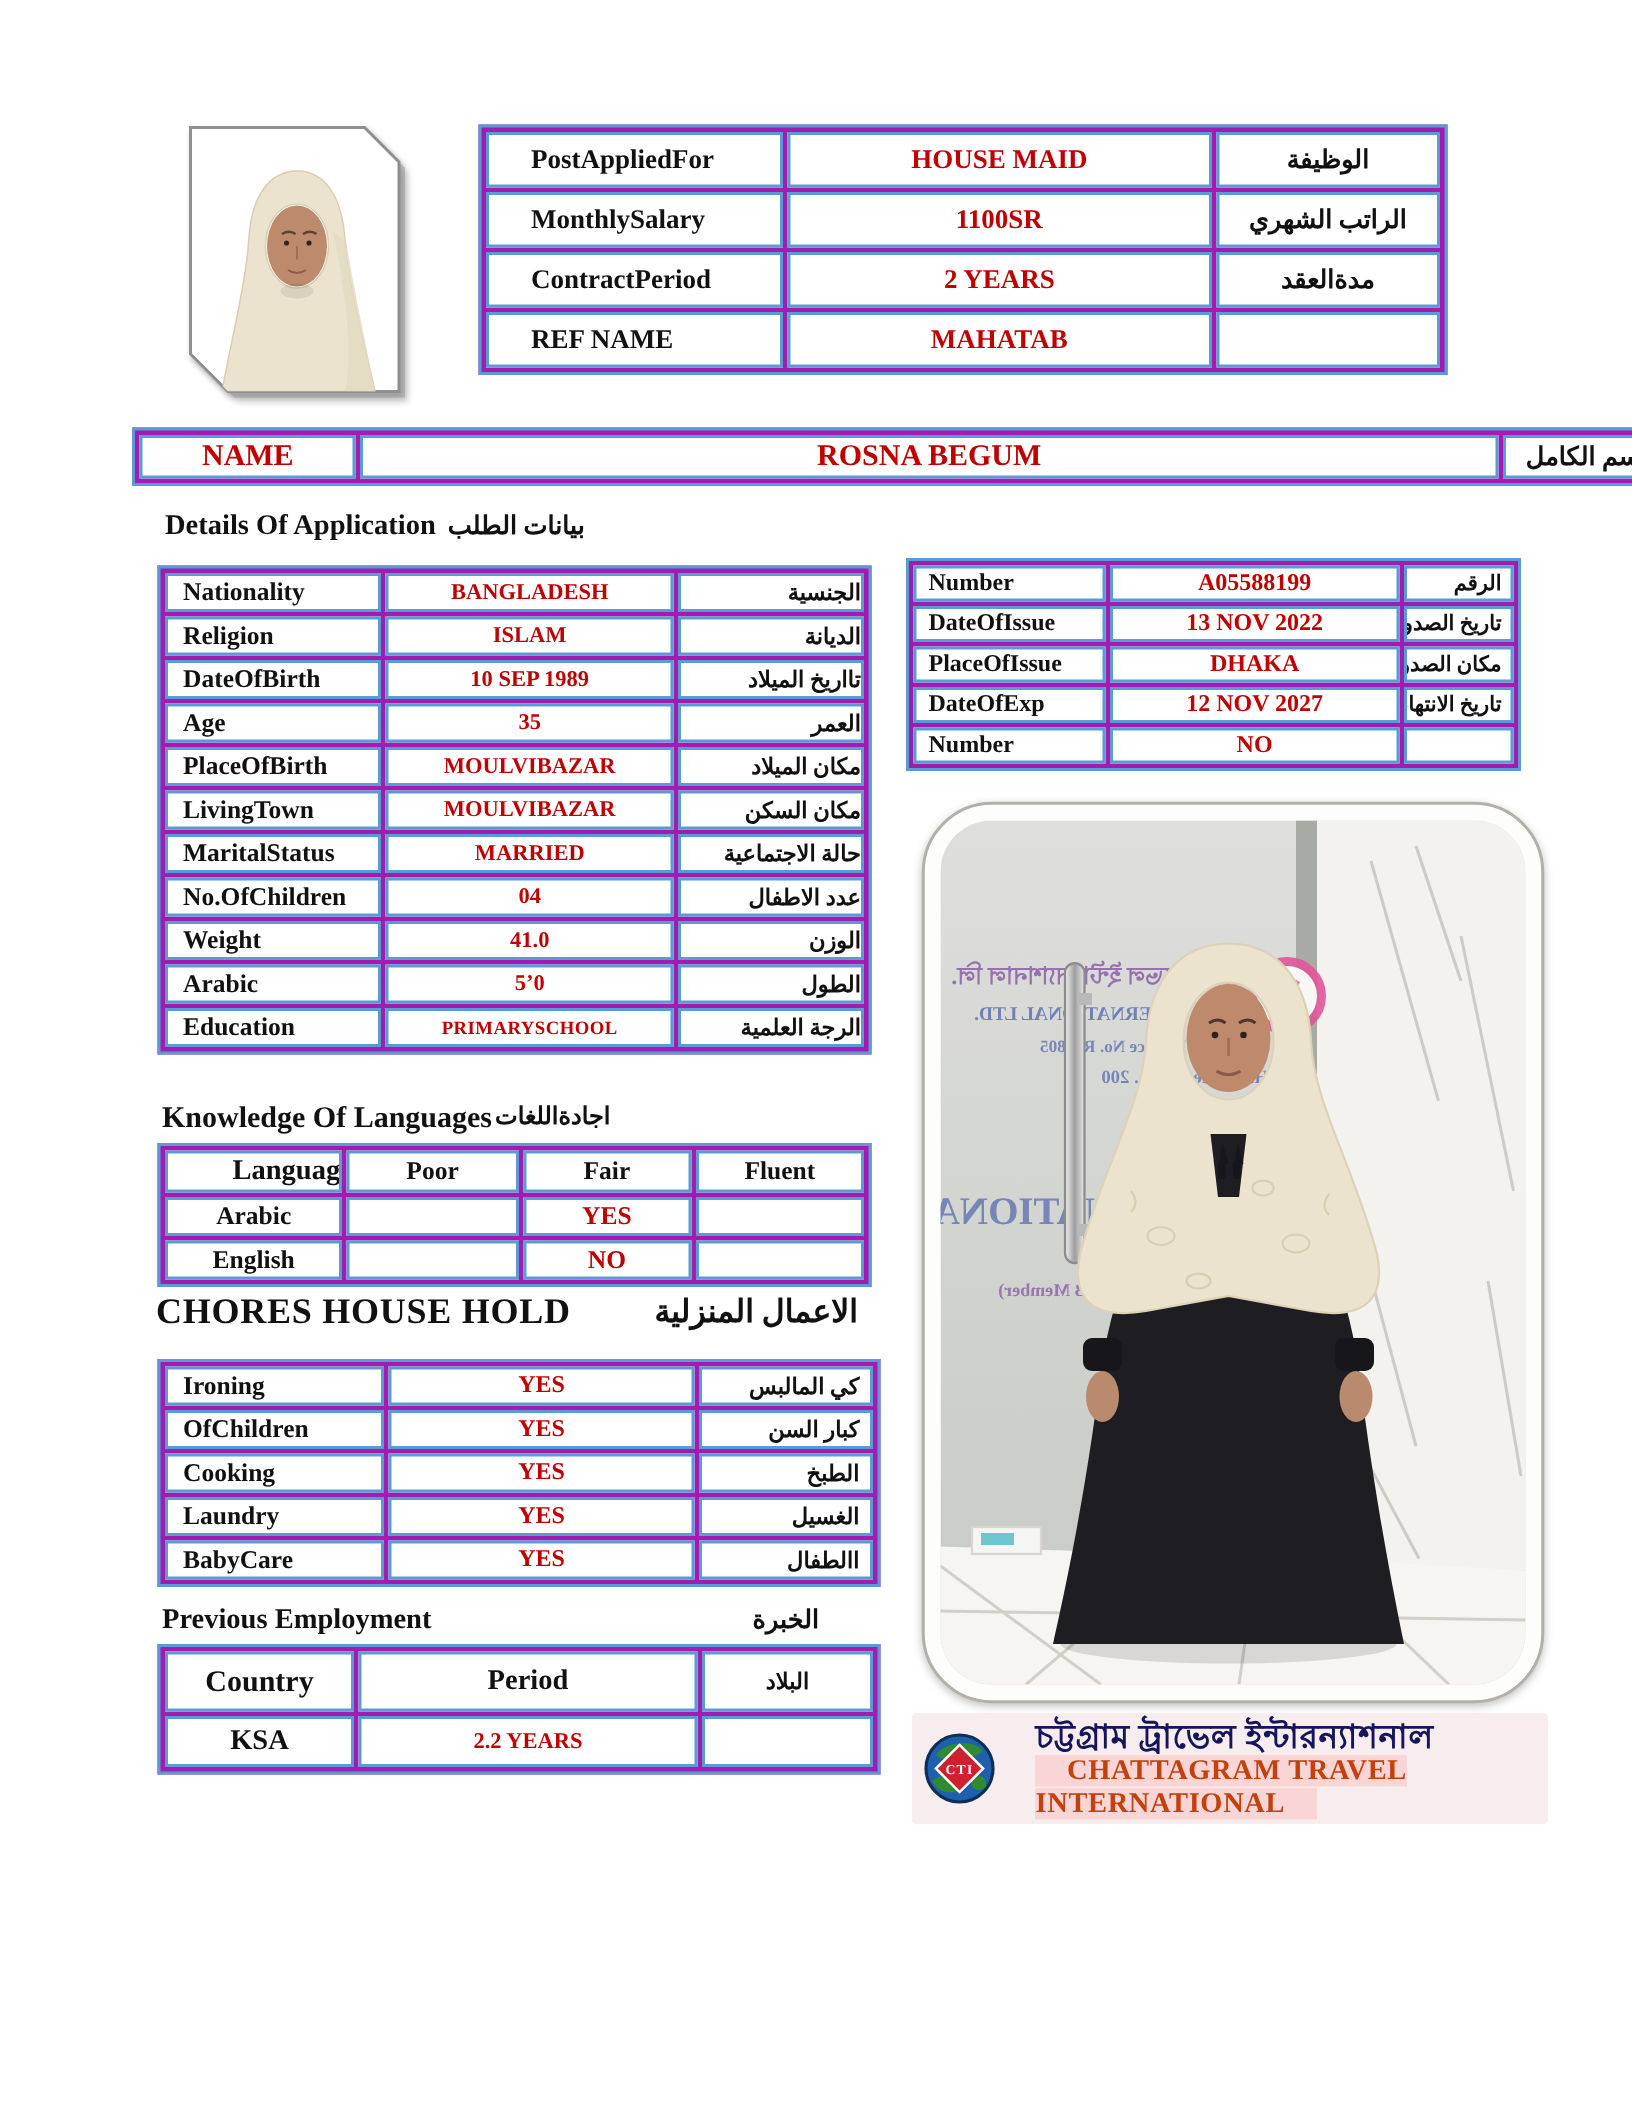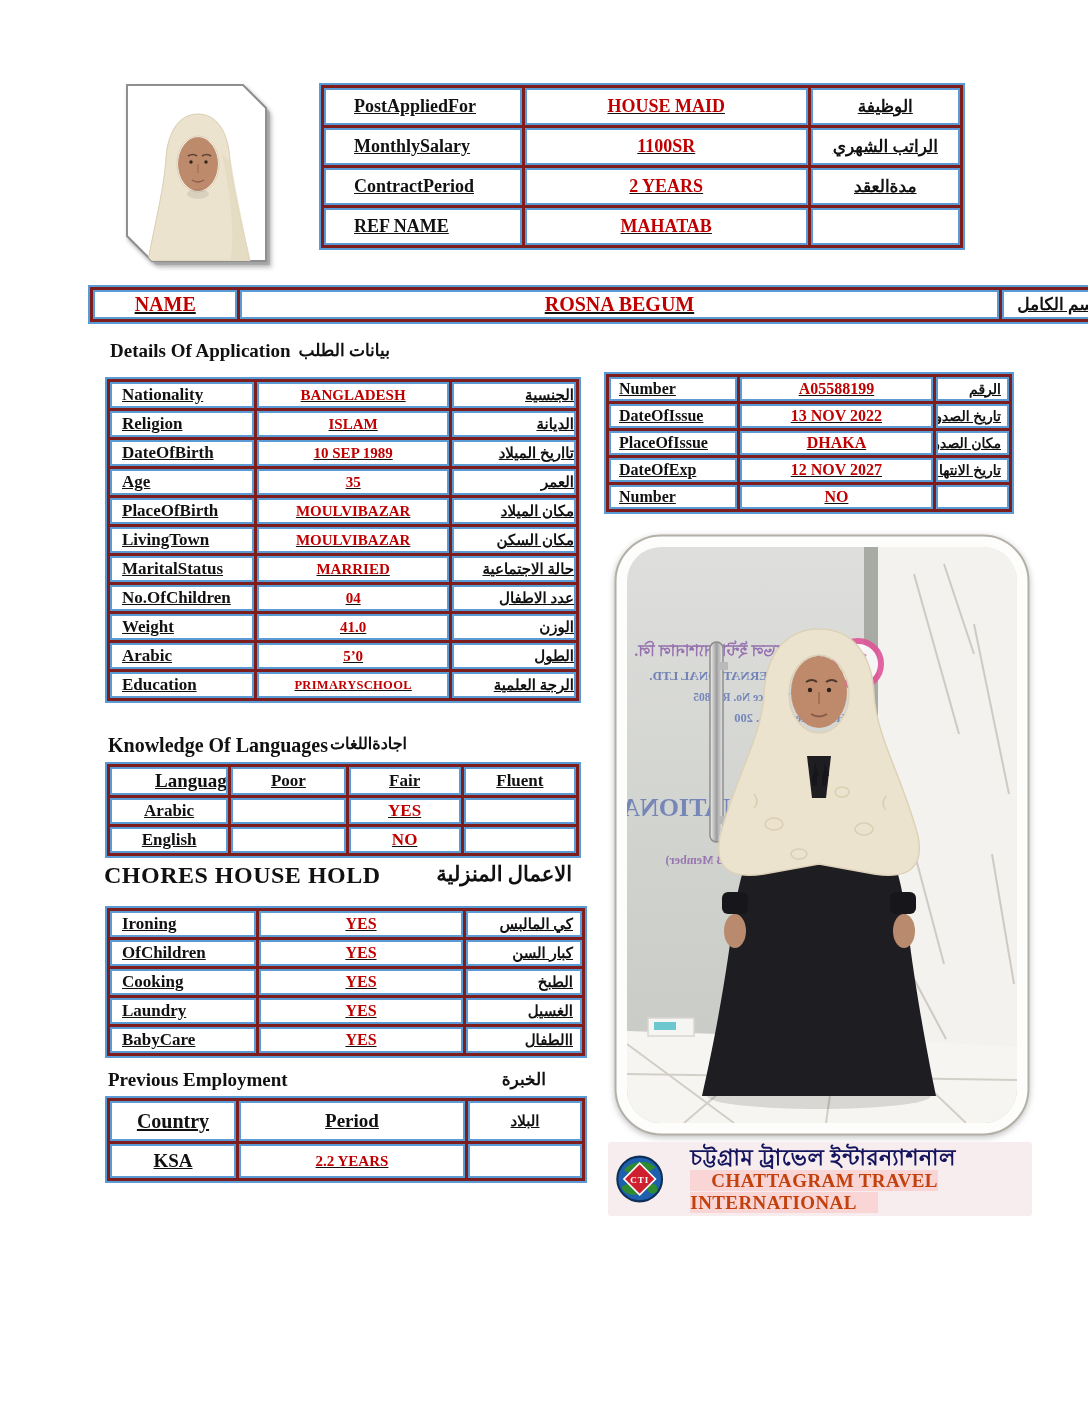--- a/index.html
+++ b/index.html
@@ -6,21 +6,21 @@
   html,body { background:#ffffff; }
   body {
     width:1088px; height:1408px; position:relative; overflow:hidden;
     font-family:"Liberation Serif","DejaVu Serif",serif; color:#111;
   }
   .abs { position:absolute; }
 
   
   table.btab {
     border-collapse:separate; border-spacing:3px;
-    border:2px solid #5b9bd5; background:#7f1d1d; table-layout:fixed;text-decoration:underline;
+    border:2px solid #5b9bd5; background:#a21caf; table-layout:fixed;
   }
   table.btab td {
     border:2px solid #5b9bd5; background:#fff;
     text-align:center; vertical-align:middle;
     font-weight:700; padding:1px 3px; overflow:hidden; white-space:nowrap;
   }
   .red { color:#c00000; }
   .ar  { direction:rtl; }
 
   

